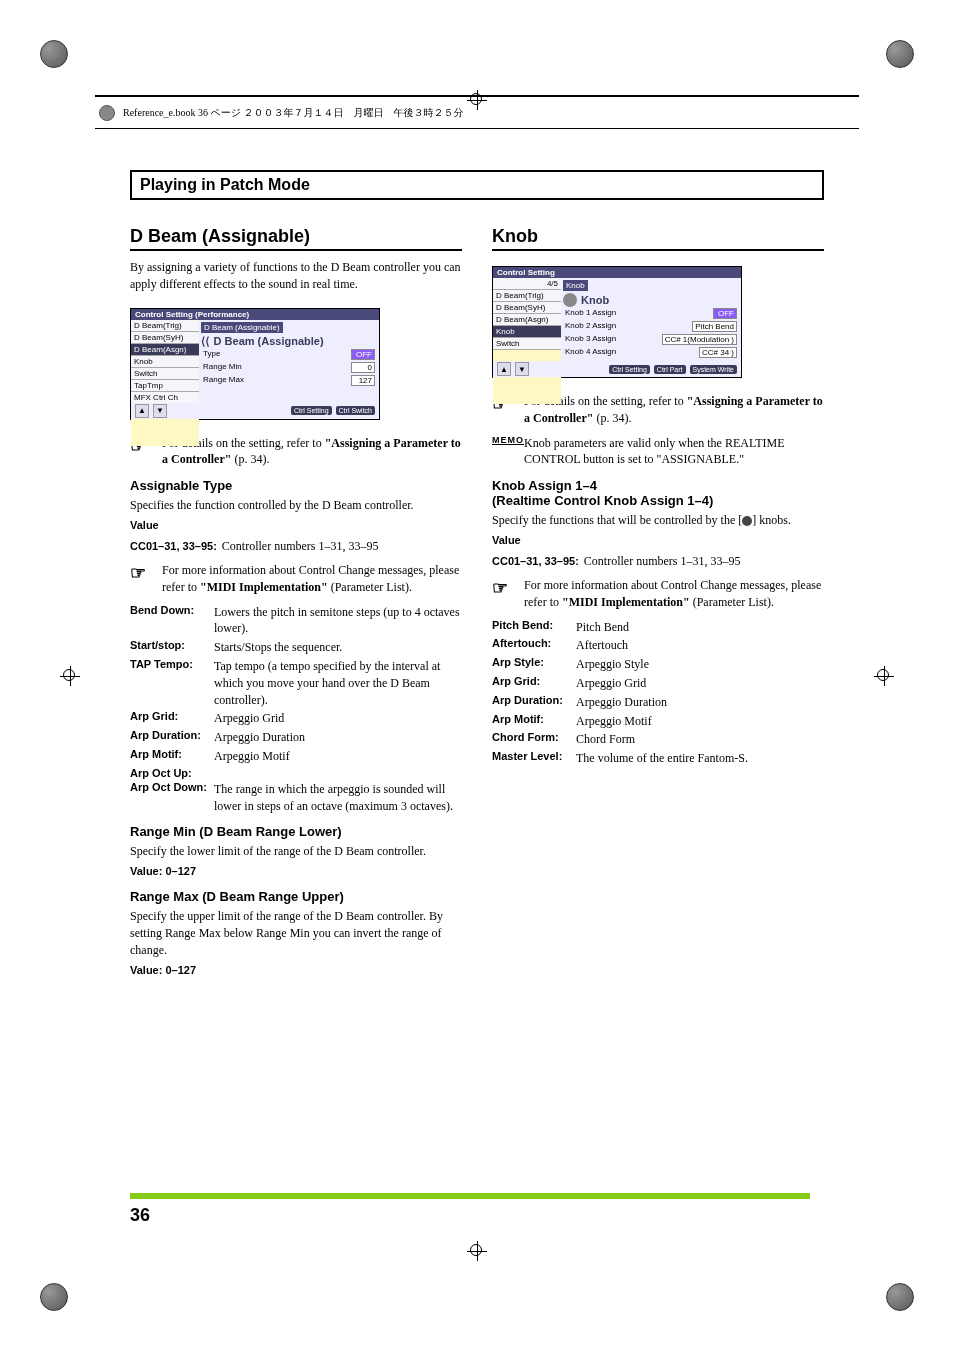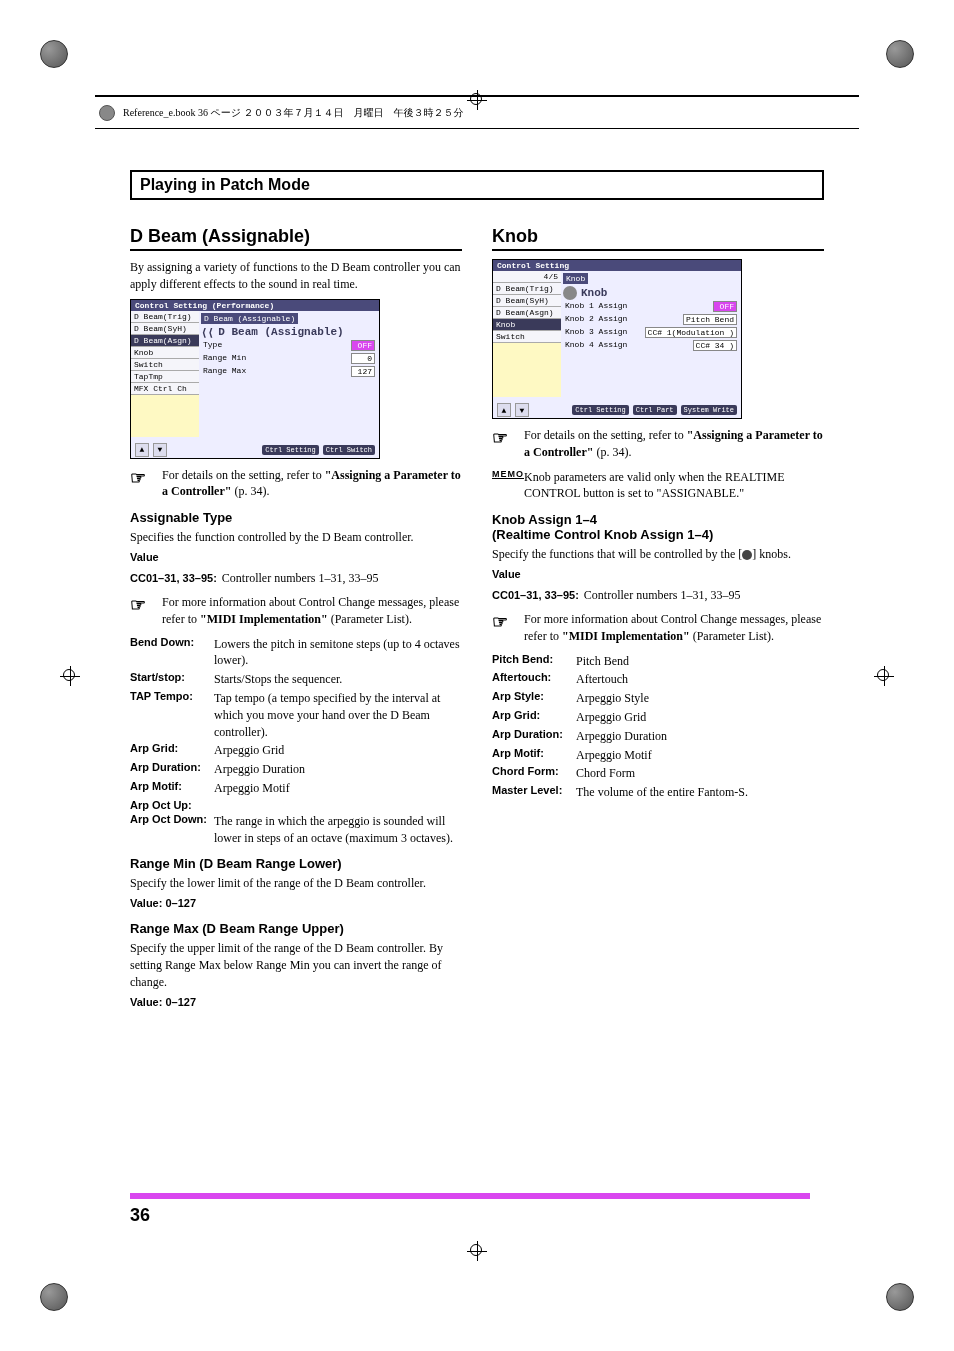--- a/index.html
+++ b/index.html
@@ -93,45 +93,45 @@
     margin-top: 10px;
     margin-bottom: 4px;
   }
   .body-text { font-size: 12px; line-height: 1.4; margin-bottom: 4px; }
   .value-label { font-family: Arial, sans-serif; font-weight: bold; font-size: 11px; }
   .value-line { font-size: 12px; margin-bottom: 6px; }
   .value-line .value-label { margin-right: 2px; }
 
   .screenshot {
     width: 250px;
-    height: 160px;
+    height: 112px;
     border: 1px solid #000;
-    margin: 6px 0;
+    margin: 15px 0;
     background: #eef;
     position: relative;
-    font-family: Liberation Mono, monospace;
+    font-family: Liberation Sans, sans-serif;
     font-size: 8px;
   }
   .ss-title {
     background: #4a4a7a; color: #fff; padding: 1px 4px; font-weight: bold;
   }
   .ss-tabs-row { display: flex; }
   .ss-sidebar {
     width: 68px; background: #fef9c3;
   }
   .ss-sidebar .tab {
     padding: 1px 3px; border-bottom: 1px solid #aaa; background: #f5f5fa;
   }
   .ss-sidebar .tab.active { background: #3a3a5a; color: #fff; }
   .ss-main { flex: 1; padding: 2px; }
   .ss-crumb { background: #4a4a7a; color: #fff; padding: 1px 3px; margin-bottom: 2px; display:inline-block;}
   .ss-panel-title { font-weight: bold; font-size: 11px; color: #3a3a5a; display:flex; align-items:center; gap:4px; }
   .ss-row { display: flex; justify-content: space-between; padding: 1px 2px; }
   .ss-row .rval { background: #fff; border: 1px solid #888; padding: 0 2px; min-width: 24px; text-align: right; }
-  .ss-row .rval.dark { background: #d946ef; color: #fff; }
+  .ss-row .rval.dark { background: #8b5cf6; color: #fff; }
   .ss-footer {
     position: absolute; bottom: 0; left: 0; right: 0; height: 16px;
     display: flex; align-items: center; padding: 0 4px; gap: 4px;
     background: #eef;
   }
   .ss-btn {
     background: #3a3a5a; color: #fff; font-size: 7px; padding: 1px 3px; border-radius: 2px;
   }
   .ss-arrow {
     width: 14px; height: 14px; background: #ddddee; border: 1px solid #999;
@@ -155,21 +155,21 @@
   .def-row { display: flex; margin-bottom: 2px; }
   .def-term {
     font-family: Arial, sans-serif; font-weight: bold; font-size: 11px;
     width: 84px; flex: 0 0 84px;
   }
   .def-val { font-size: 12px; line-height: 1.4; }
 
   .page-footer {
     position: absolute;
     bottom: 125px; left: 130px; right: 144px;
-    border-top: 6px solid #d946ef;
+    border-top: 6px solid #84cc16;
   }
   .page-num {
     font-family: Arial, sans-serif;
     font-weight: bold;
     font-size: 18px;
     margin-top: 6px;
   }
   .knob-glyph {
     display:inline-block; width:10px; height:10px; border-radius:50%;
     background:#444; vertical-align:middle;

